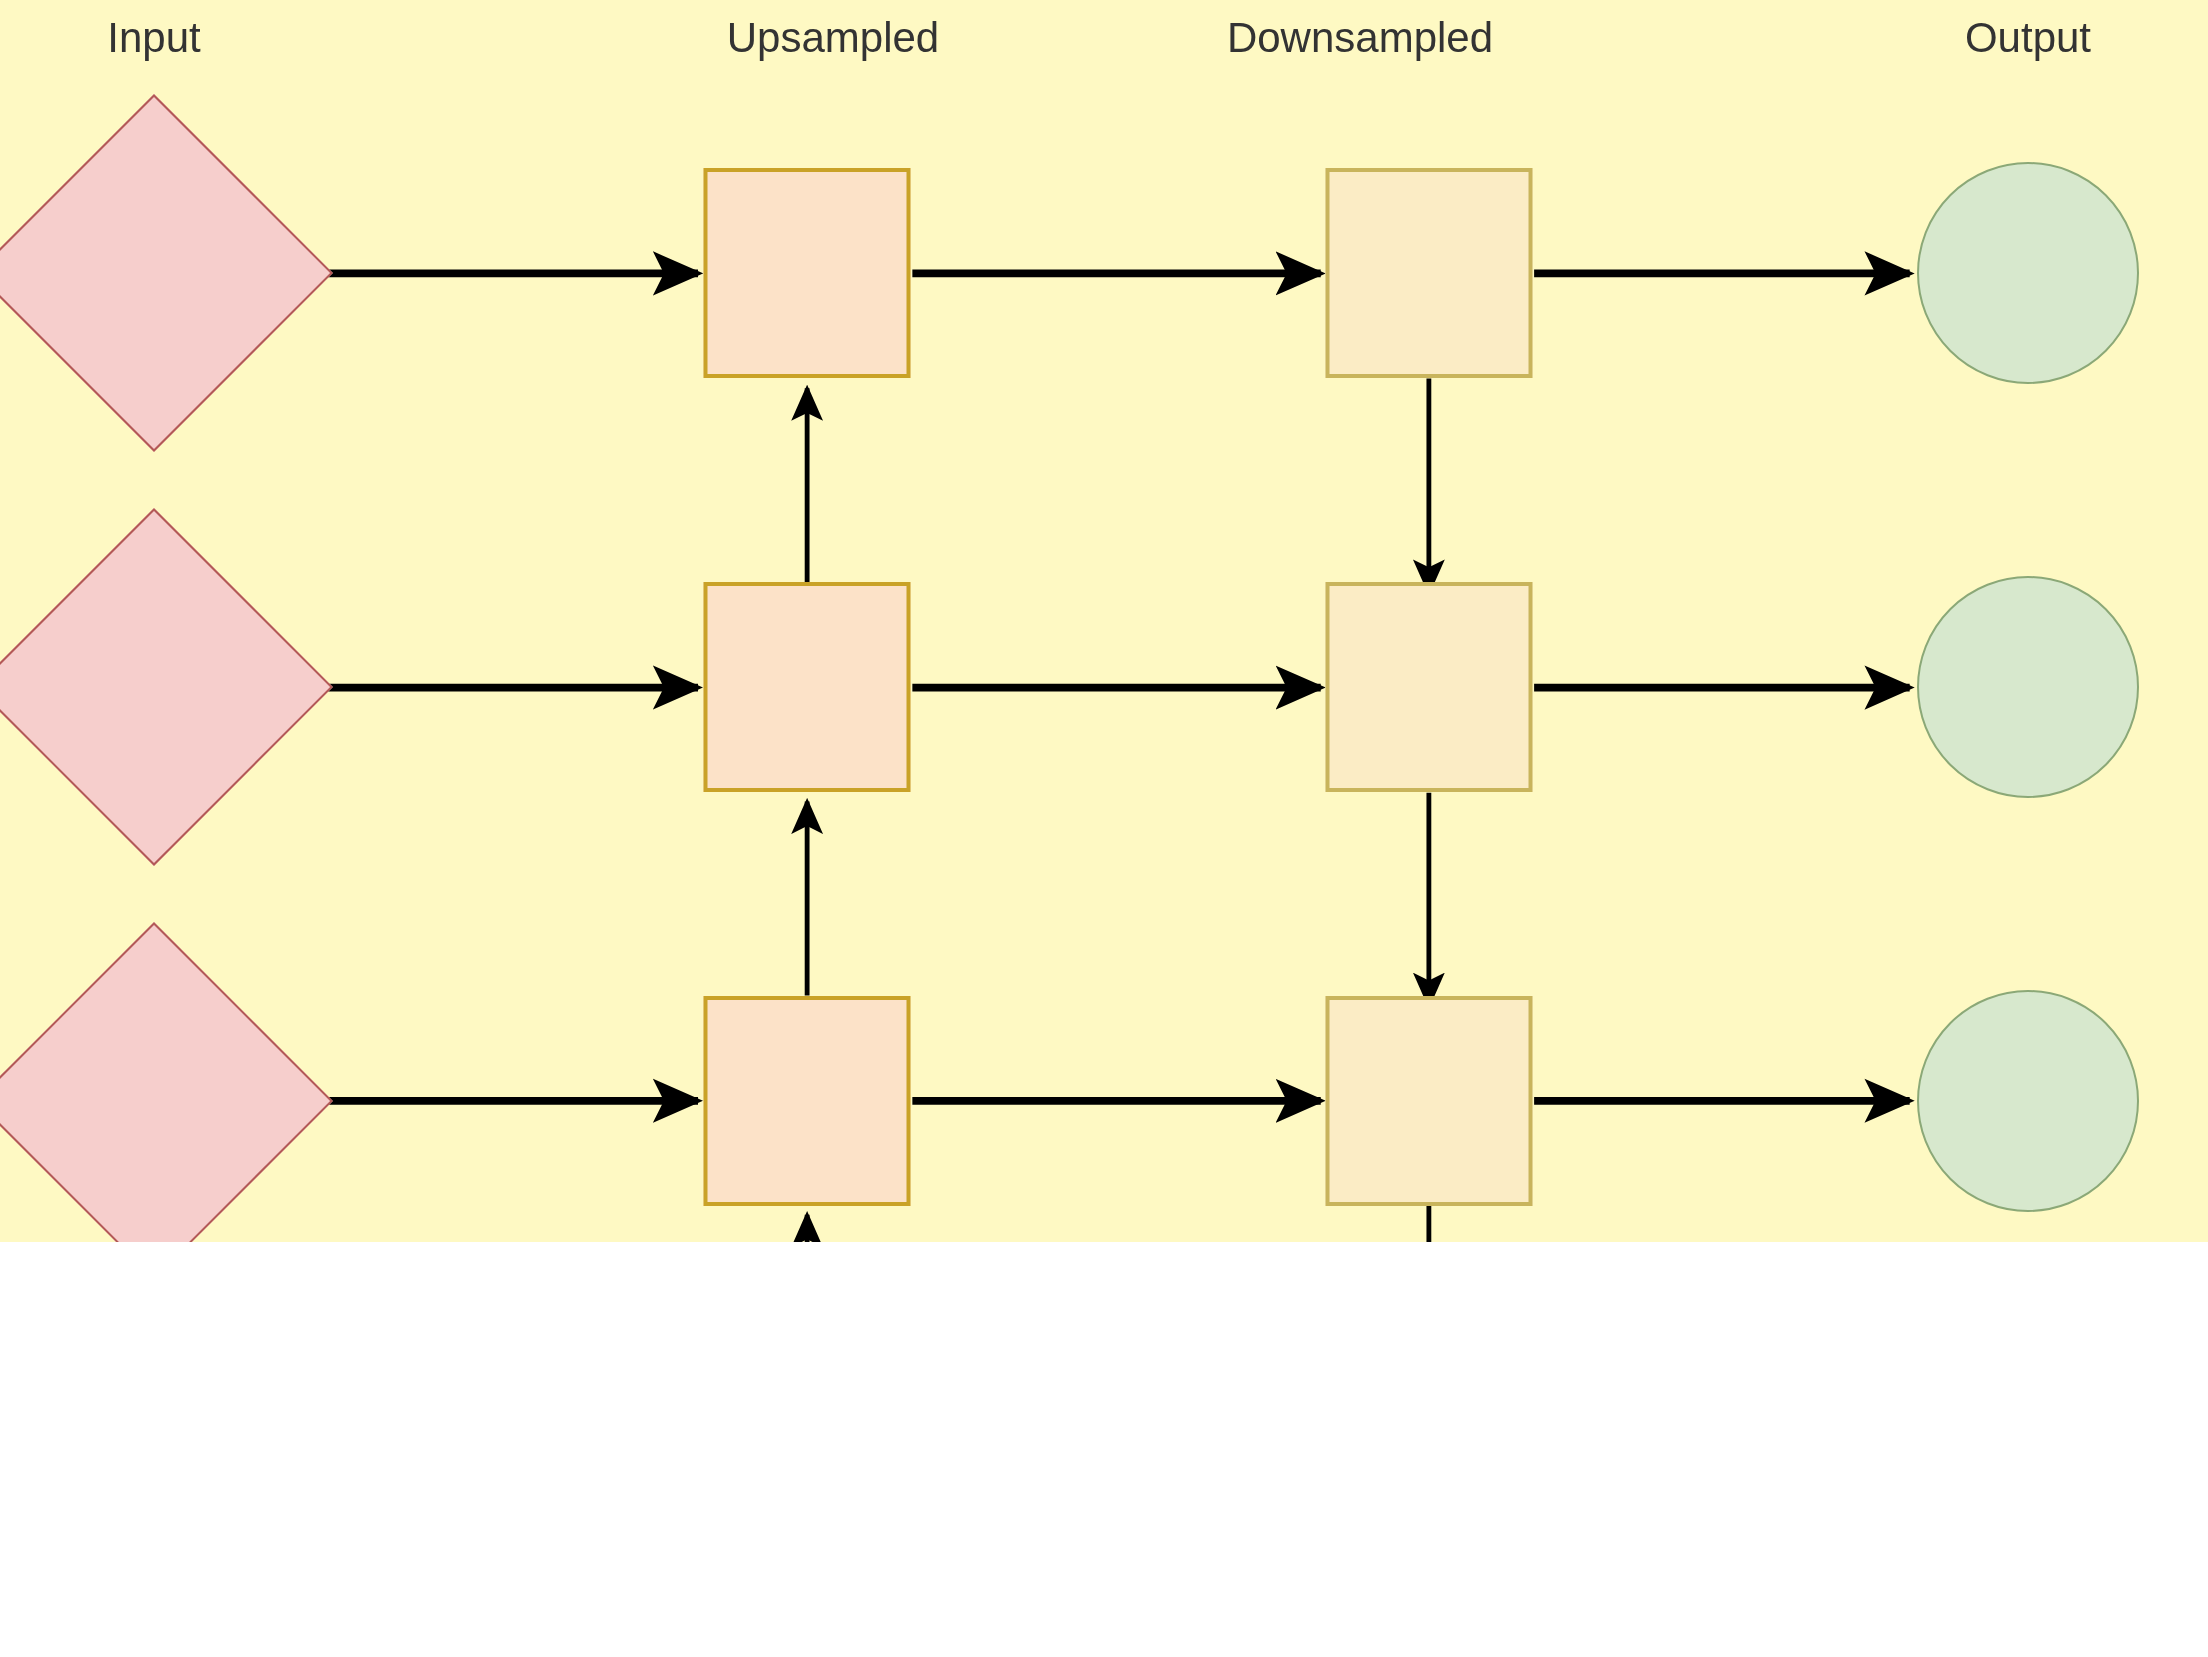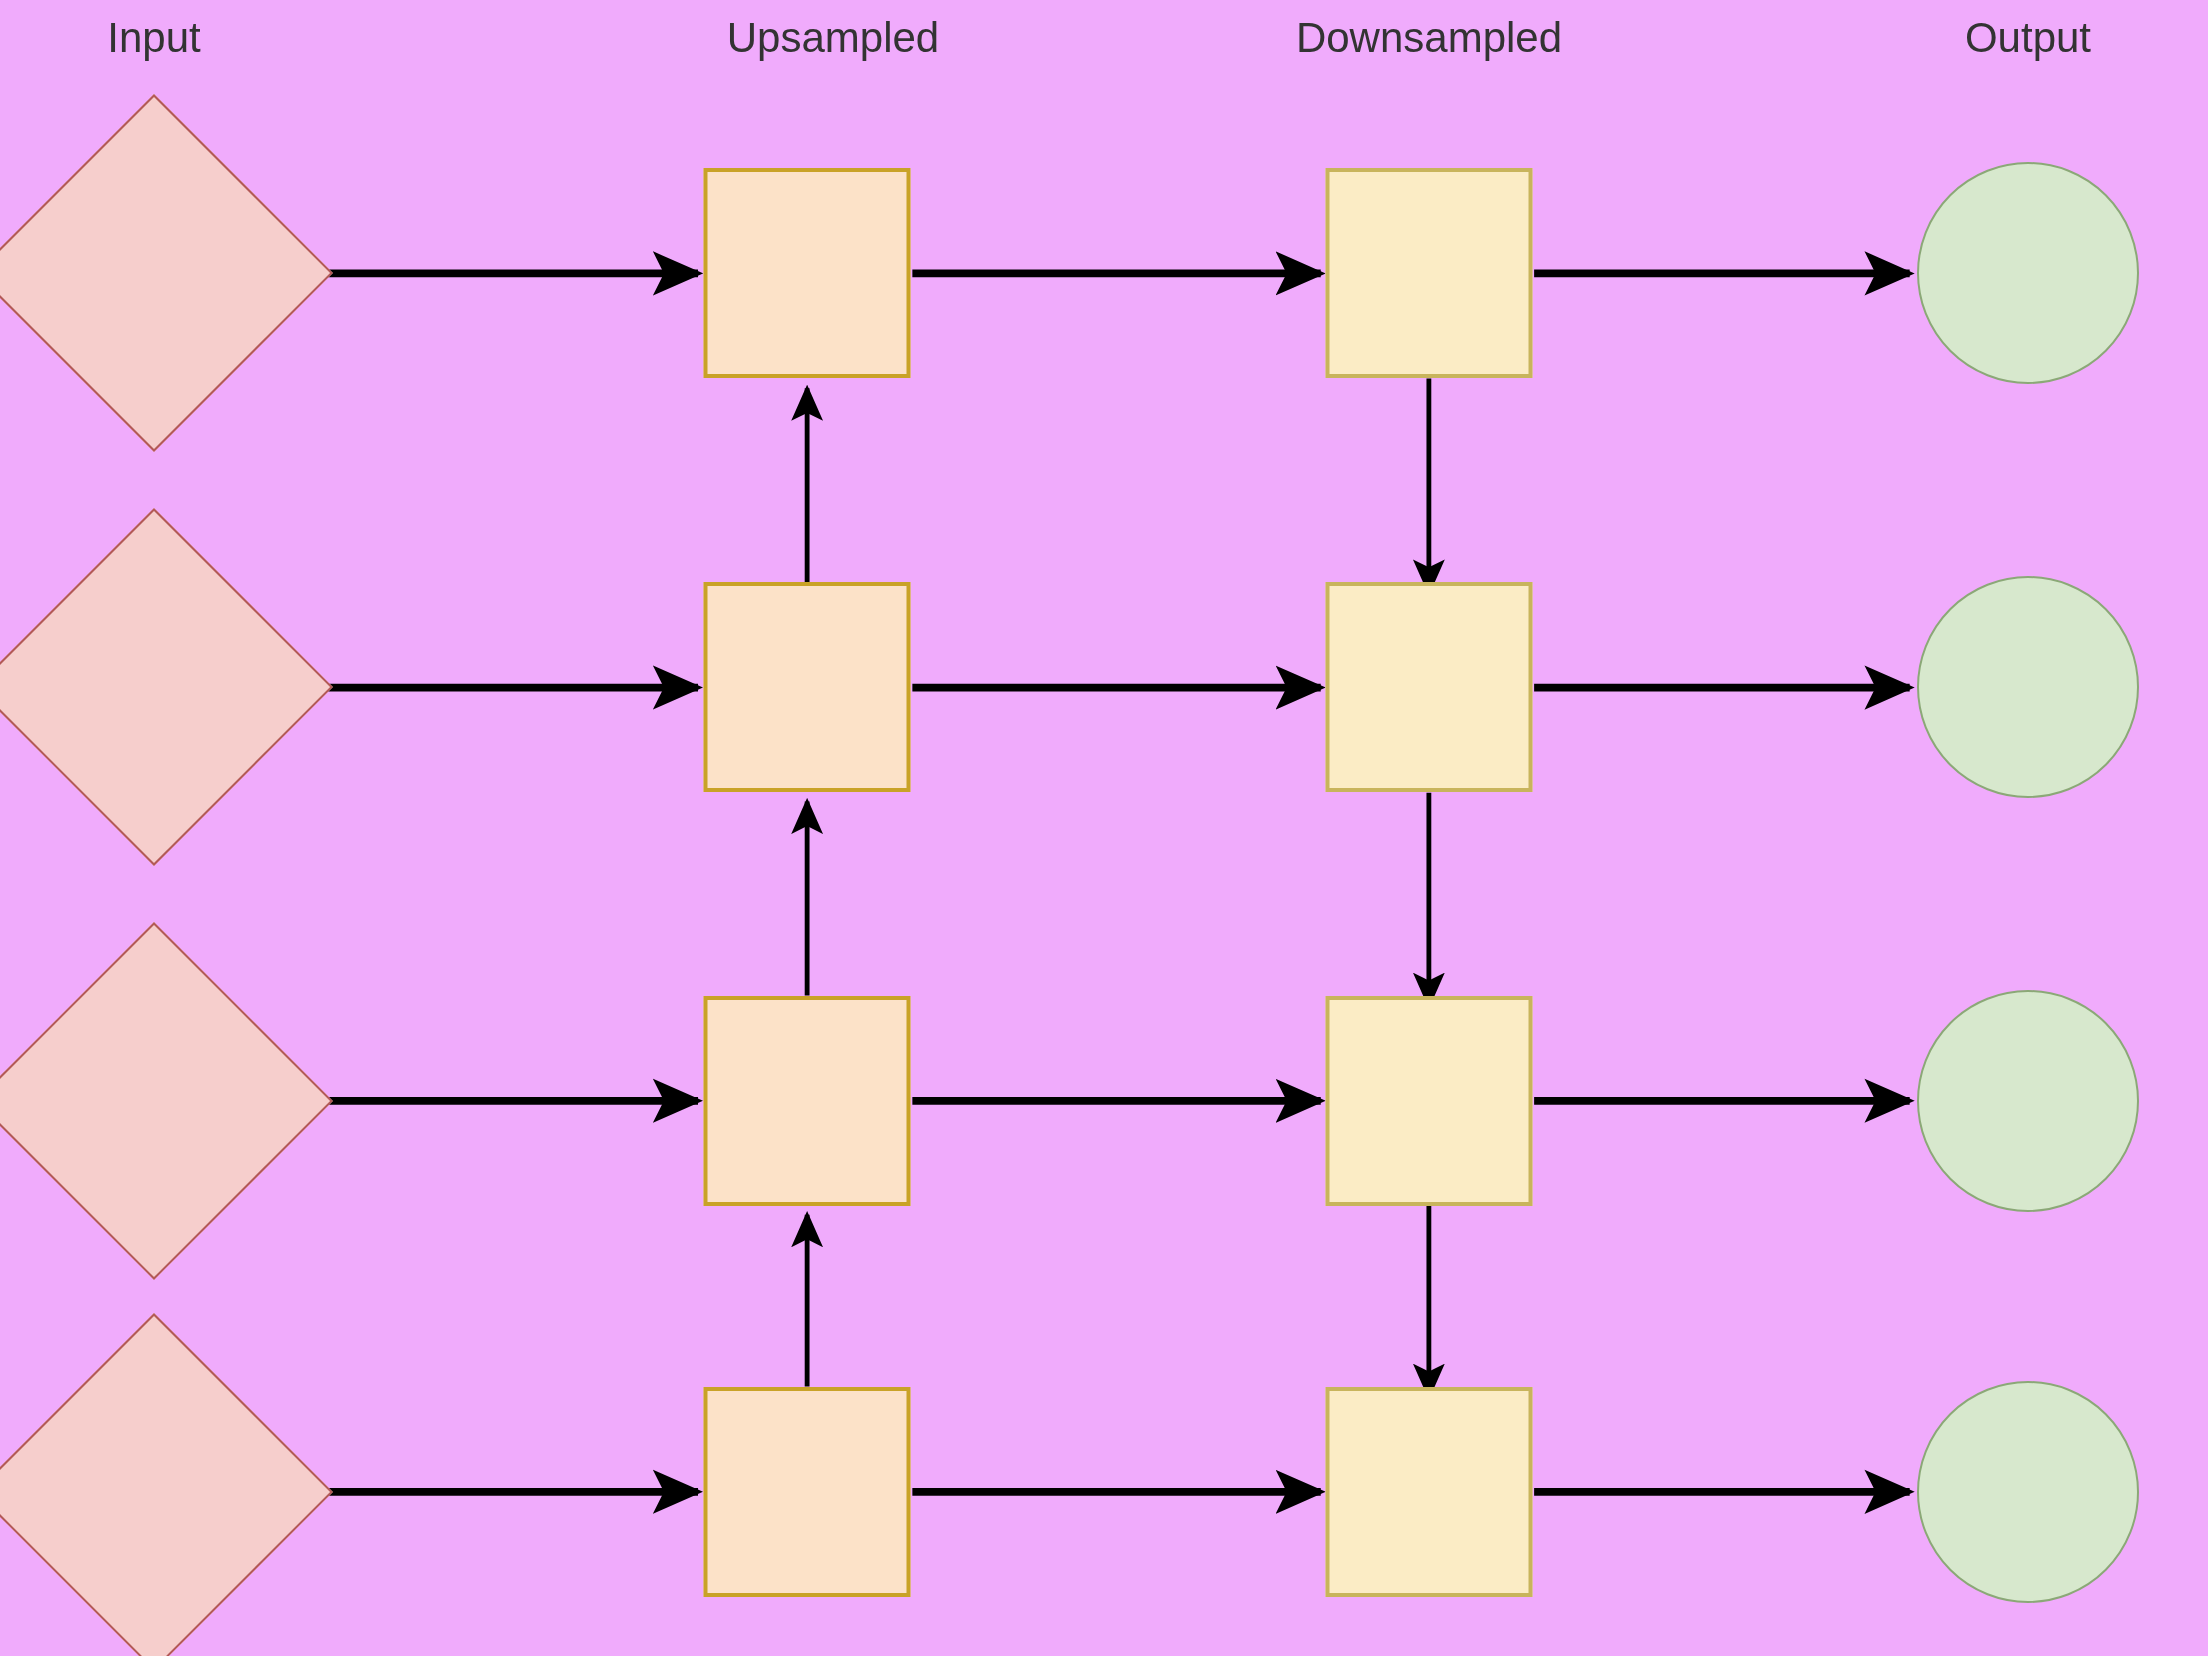--- a/index.html
+++ b/index.html
@@ -7,22 +7,22 @@
     margin: 0;
     padding: 0;
     background: #ffffff;
   }
   body {
     font-family: "Liberation Sans", sans-serif;
   }
   #canvas {
     position: relative;
     width: 2208px;
-    height: 1656px;
-    background: #f0abfc;
+    height: 1242px;
+    background: #fef9c3;
     overflow: hidden;
   }
   .col-header {
     position: absolute;
     font-size: 42px;
     color: #333333;
     font-family: "Liberation Sans", sans-serif;
     text-align: center;
     white-space: nowrap;
     line-height: 1;
@@ -69,21 +69,21 @@
     pointer-events: none;
   }
 </style>
 </head>
 <body>
 
 <div id="canvas">
 
   <div class="col-header" style="left:154px; top:17.4px;">Input</div>
   <div class="col-header" style="left:833px; top:17.4px;">Upsampled</div>
-  <div class="col-header" style="left:1429px; top:17.4px;">Downsampled</div>
+  <div class="col-header" style="left:1360px; top:17.4px;">Downsampled</div>
   <div class="col-header" style="left:2028px; top:17.4px;">Output</div>
 
   <svg class="edge-svg" viewBox="0 0 2287 1717" xmlns="http://www.w3.org/2000/svg">
     <defs>
       <marker id="arrow-solid" viewBox="0 0 10 10" refX="9" refY="5" markerWidth="6.5" markerHeight="6.5" orient="auto-start-reverse">
         <path d="M 0 0.6 L 10 5 L 0 9.4 L 2.2 5 z" fill="#000000"></path>
       </marker>
       <marker id="arrow-thin" viewBox="0 0 10 10" refX="9" refY="5" markerWidth="7.5" markerHeight="7.5" orient="auto-start-reverse">
         <path d="M 0 0.6 L 10 5 L 0 9.4 L 2.2 5 z" fill="#000000"></path>
       </marker>

